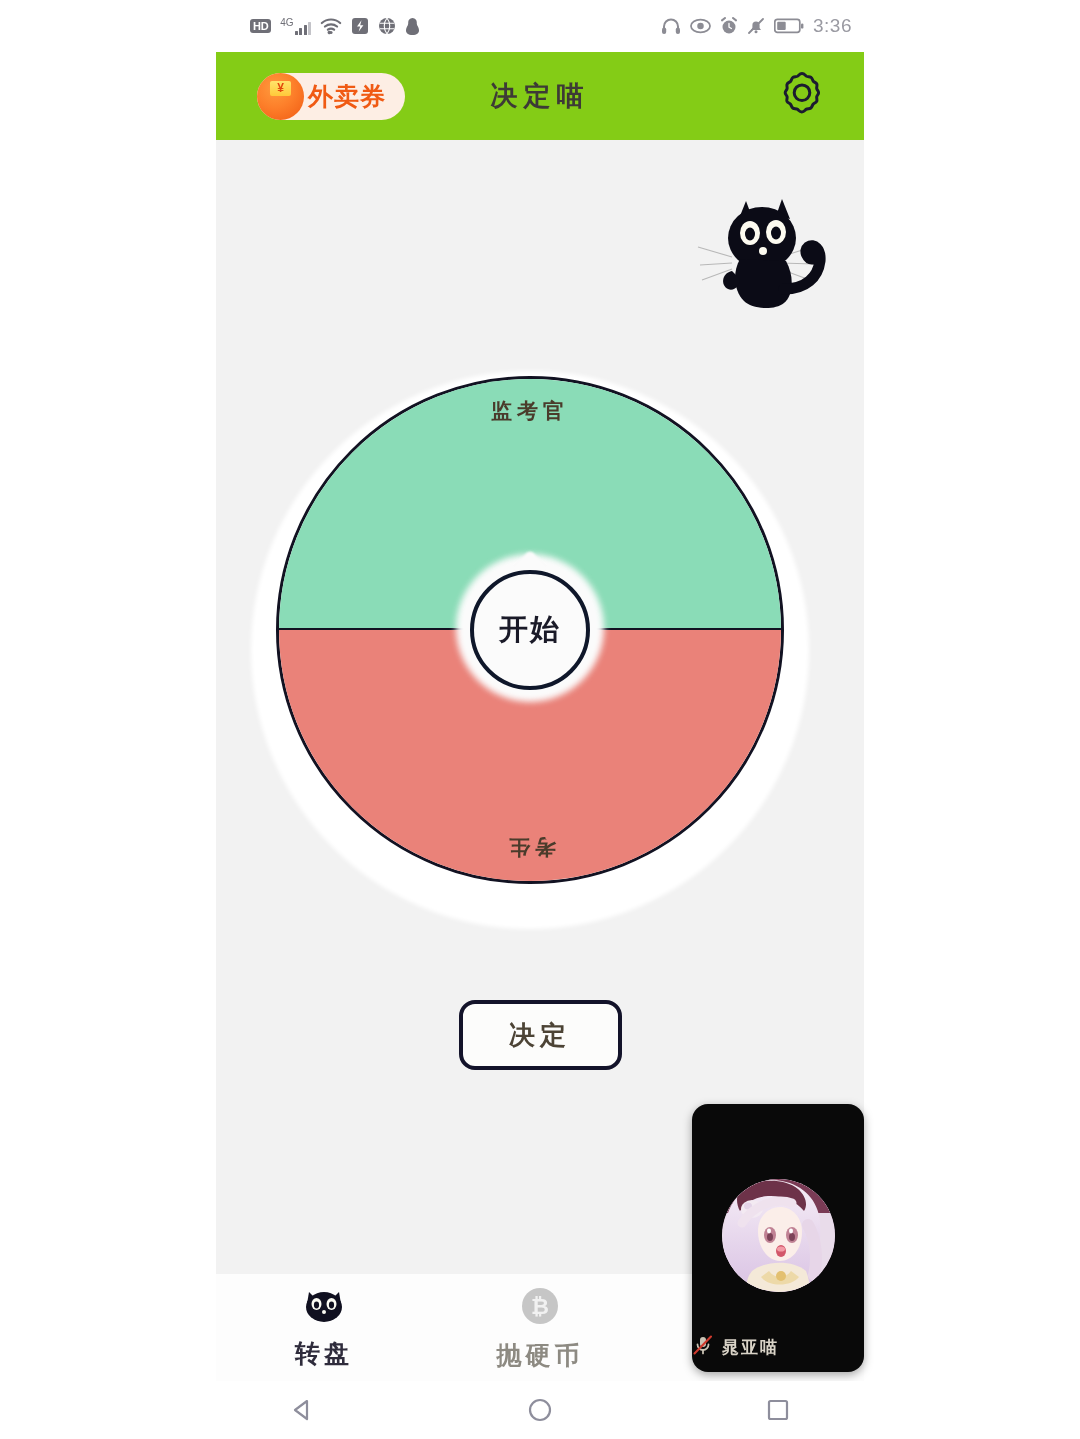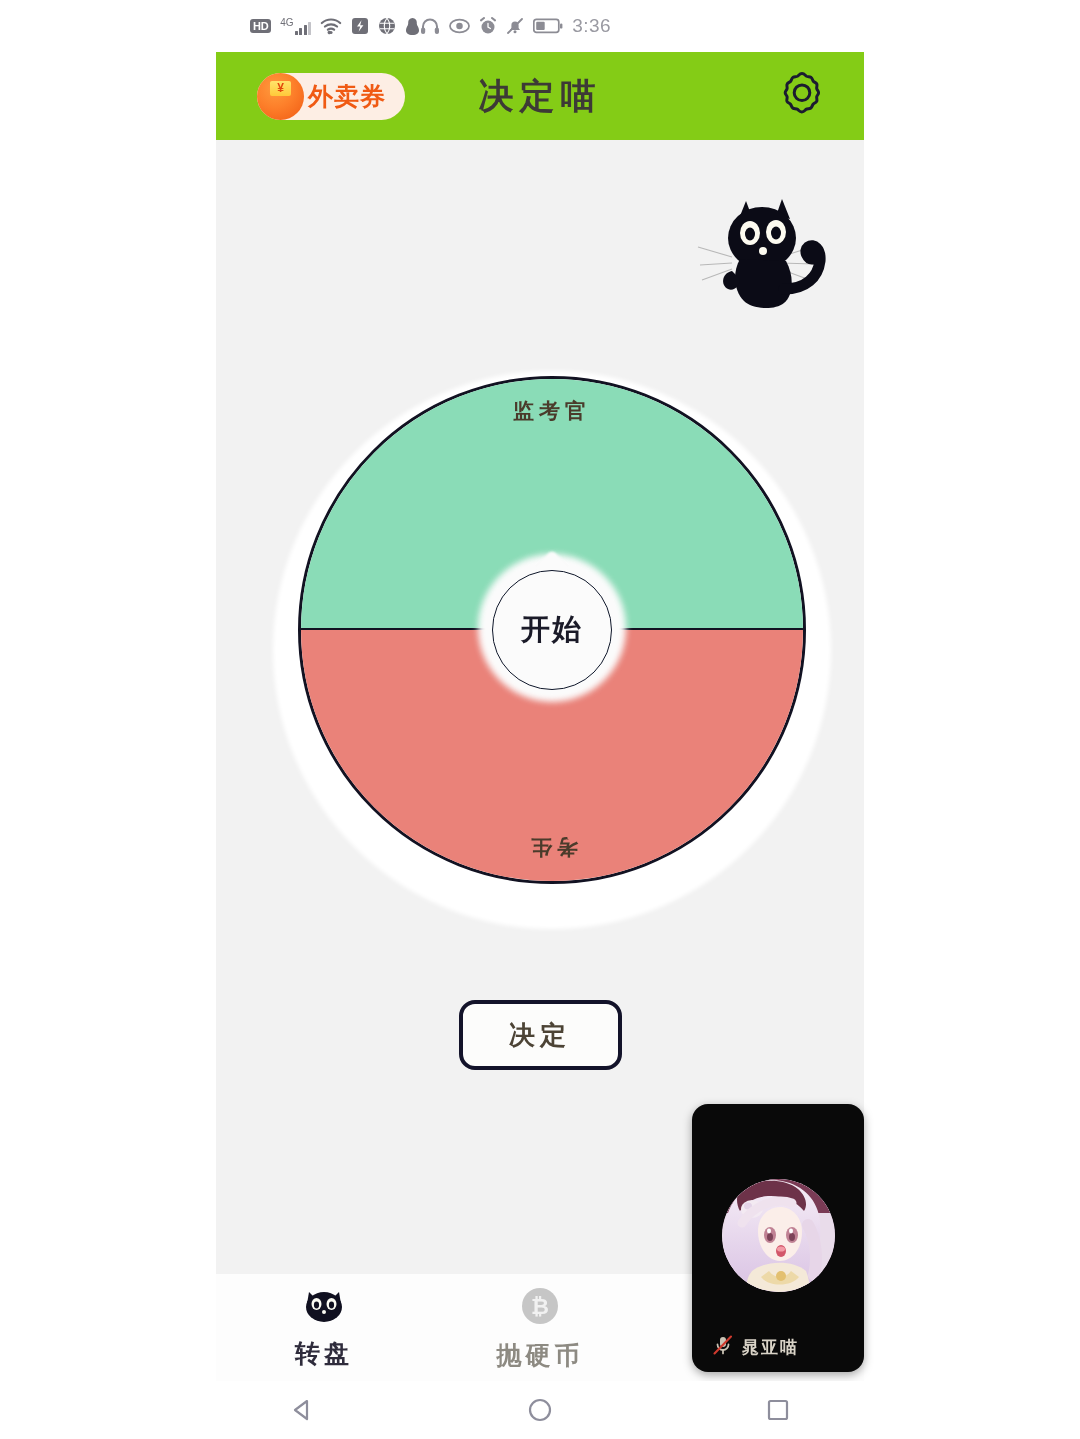--- a/index.html
+++ b/index.html
@@ -19,20 +19,21 @@
     background: #ffffff;
   }
 
   
   .status-bar {
     position: absolute;
     top: 0; left: 216px;
     width: 648px; height: 52px;
     display: flex;
     align-items: center;
+    justify-content: space-between;
     padding: 0 12px 0 34px;
     background: #ffffff;
   }
   .status-left, .status-right {
     display: flex;
     align-items: center;
     gap: 9px;
   }
   .si { color: #6f6f77; display: flex; align-items: center; }
   .hd-box {
@@ -108,21 +109,21 @@
   .coupon-label {
     font-size: 25px;
     color: #f05a13;
     font-weight: bold;
     letter-spacing: 1px;
   }
   .app-title {
     position: absolute;
     left: 0; right: 0;
     text-align: center;
-    font-size: 35px;
+    font-size: 27px;
     color: #3d3a36;
     letter-spacing: 6px;
     font-weight: bold;
   }
   .gear-btn {
     position: absolute;
     right: 36px;
     width: 52px; height: 52px;
     display: flex; align-items: center; justify-content: center;
   }
@@ -155,21 +156,21 @@
   }
   .cat-mascot {
     position: absolute;
     left: 472px; top: 45px;
     width: 148px; height: 130px;
   }
 
   
   .wheel-wrap {
     position: absolute;
-    left: 44px; top: 218px;
+    left: 22px; top: 218px;
     width: 584px; height: 584px;
   }
   .wheel-halo {
     position: absolute;
     left: 13px; top: 13px;
     width: 558px; height: 558px;
     border-radius: 50%;
     background: #ffffff;
     filter: blur(2px);
   }
@@ -227,21 +228,21 @@
     transform: rotate(45deg);
     border-radius: 5px 0 0 0;
     filter: blur(1px);
   }
   .hub {
     position: absolute;
     left: 232px; top: 212px;
     width: 120px; height: 120px;
     border-radius: 50%;
     background: #fbfbfb;
-    border: 1px solid #0f172a;
+    border: 4px solid #0f172a;
     display: flex;
     align-items: center;
     justify-content: center;
   }
   .hub-text {
     font-size: 29px;
     color: #1a1a28;
     letter-spacing: 2px;
     font-weight: bold;
   }
@@ -309,21 +310,21 @@
   .fv-avatar {
     position: absolute;
     left: 30px; top: 75px;
     width: 113px; height: 113px;
     border-radius: 50%;
     overflow: hidden;
     background: #cfb6cf;
   }
   .fv-footer {
     position: absolute;
-    left: 20px; bottom: 12px;
+    left: 0; bottom: 12px;
     display: flex;
     align-items: center;
     gap: 8px;
   }
   .fv-name {
     font-size: 17px;
     color: #d9d3c7;
     letter-spacing: 2px;
     font-weight: bold;
   }

